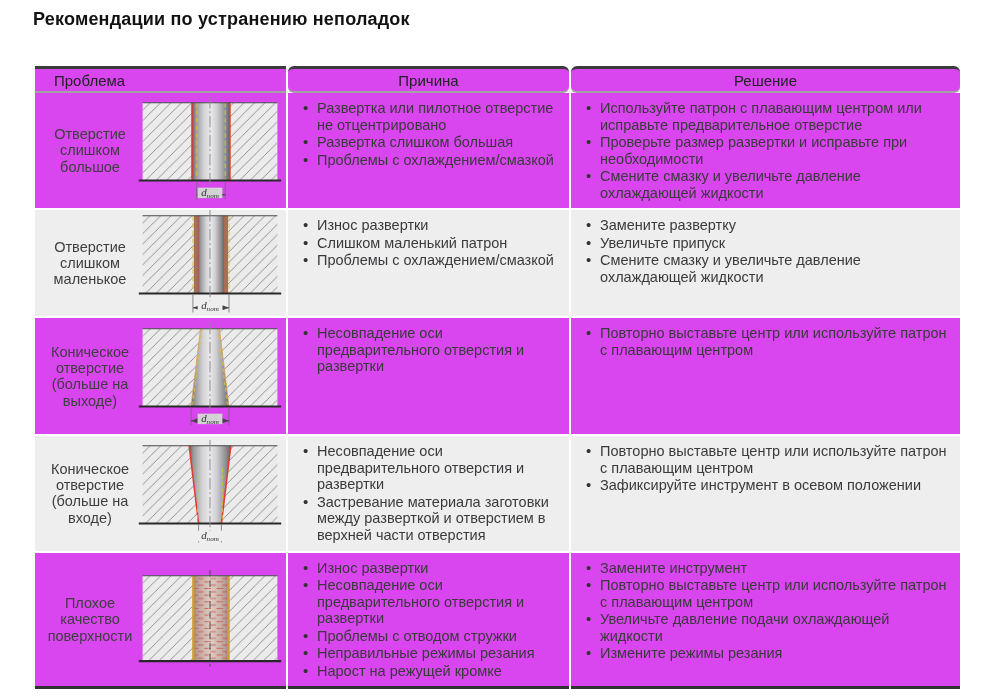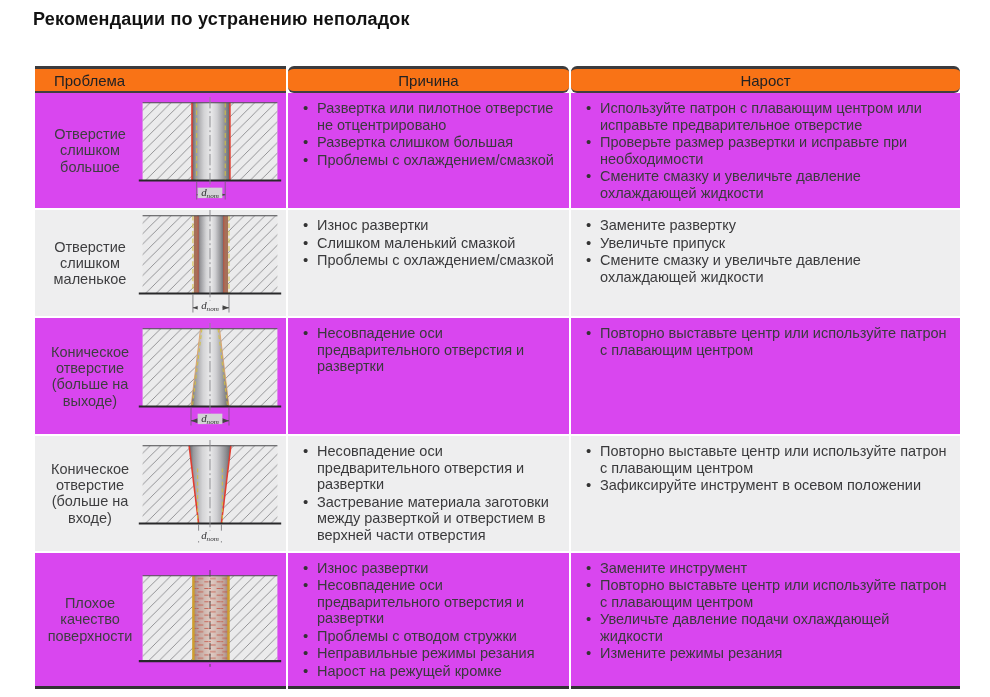--- a/index.html
+++ b/index.html
@@ -17,23 +17,23 @@
   .ttable{
     margin:36px 0 0 35px;
     width:923px;
   }
   .trow,.thead{
     display:grid;
     grid-template-columns:251px 281px 389px;
     column-gap:2px;
   }
   .thead .hcell{
-    background:#f97316;
+    background:#d946ef;
     border-top:3px solid #3b3b3d;
-    border-bottom:2px solid #404040;
+    border-bottom:2px solid #a3a3a3;
     height:22px;
     display:flex;align-items:center;
     font-size:15px;color:#222224;
   }
   .hcell.h-problem{justify-content:flex-start;padding-left:19px;}
   .hcell.h-cause,.hcell.h-solution{justify-content:center;border-radius:6px;}
   .trow{margin-top:0;}
   .trow + .trow{margin-top:2px;}
   .trow .cell{background:#d946ef;}
   .trow:nth-child(even) .cell{background:#eeeeef;}
@@ -62,21 +62,21 @@
 </style>
 </head>
 <body>
 
 <h1 class="page-title">Рекомендации по устранению неполадок</h1>
 
 <div class="ttable">
   <div class="thead">
     <div class="hcell h-problem">Проблема</div>
     <div class="hcell h-cause">Причина</div>
-    <div class="hcell h-solution">Нарост</div>
+    <div class="hcell h-solution">Решение</div>
   </div>
   <div id="tbody">
   <div class="trow r1">
     <div class="cell c-problem">
       <div class="problem-label">Отверстие слишком большое</div>
       <div class="diagram">
             <svg width="150" viewBox="0 0 158 112" xmlns="http://www.w3.org/2000/svg" role="img">
     <defs>
       <pattern id="h0" patternUnits="userSpaceOnUse" width="11" height="11">
         <path d="M-1 12 L12 -1 M-6.5 6.5 L6.5 -6.5 M4.5 17.5 L17.5 4.5" stroke="#8f8f92" stroke-width="1" fill="none"></path>
@@ -170,21 +170,21 @@
            <polygon points="61,103 68,100.4 68,105.6" fill="#444"></polygon>
            <polygon points="99,103 92,100.4 92,105.6" fill="#444"></polygon>
            <rect x="66" y="95.5" width="26" height="11" fill="#eeeeef"></rect>
            <text x="79" y="104.5" text-anchor="middle" font-family="Liberation Serif, DejaVu Serif, serif" font-style="italic" font-size="11.5" fill="#2e2e30">d<tspan font-size="7.5" dy="1.5">nom</tspan></text>
   </svg>
           </div>
     </div>
     <div class="cell c-causes">
       <ul class="blist causes">
             <li>Износ развертки</li>
-            <li>Слишком маленький смазкой</li>
+            <li>Слишком маленький патрон</li>
             <li>Проблемы с охлаждением/смазкой</li>
           </ul>
     </div>
     <div class="cell c-solutions">
       <ul class="blist solutions">
             <li>Замените развертку</li>
             <li>Увеличьте припуск</li>
             <li>Смените смазку и увеличьте давление охлаждающей жидкости</li>
           </ul>
     </div>

